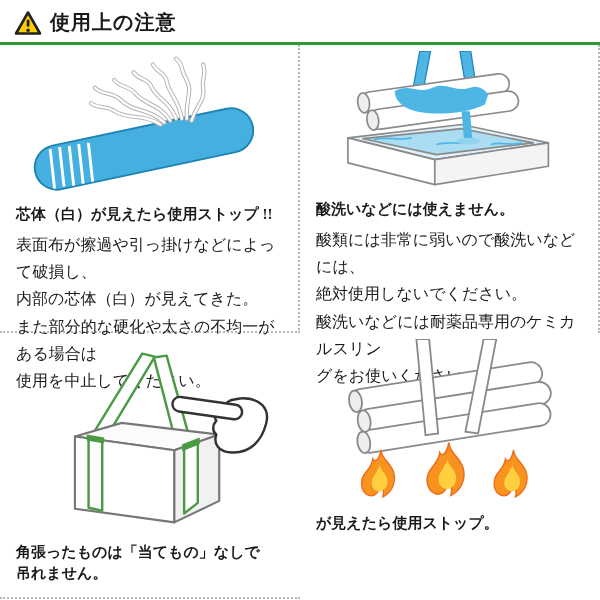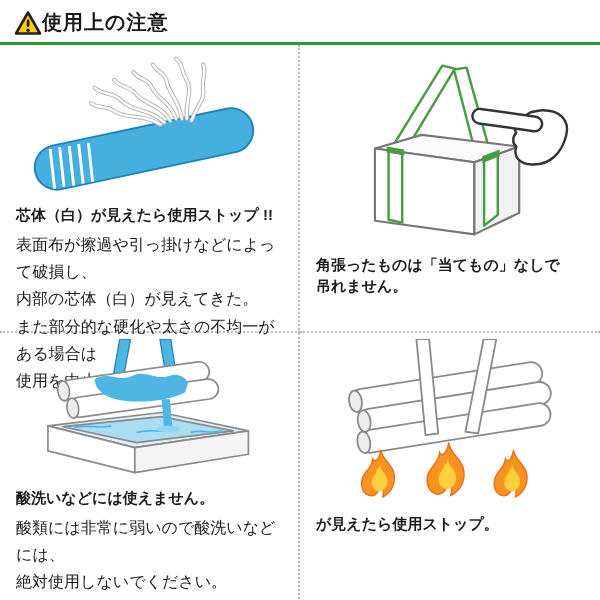--- a/index.html
+++ b/index.html
@@ -1,30 +1,30 @@
 <!DOCTYPE html>
 <html><head>
 <meta charset="utf-8">
 <style>
   html,body{margin:0;padding:0;}
   body{
     width:600px;height:600px;overflow:hidden;background:#fff;
     font-family:"Liberation Sans","DejaVu Sans",sans-serif;color:#1a1a1a;
   }
-  .header{display:flex;align-items:center;gap:0;padding:9px 14px 6px;}
+  .header{display:flex;align-items:center;gap:8px;padding:9px 14px 6px;}
   .title{font-size:20px;font-weight:bold;letter-spacing:1px;}
   .rule{height:3px;background:#2f9a32;}
   .grid{display:grid;grid-template-columns:300px 300px;grid-template-rows:288px 266px;}
   .cell{box-sizing:border-box;padding:8px 16px 4px;}
   .cell-tl{border-right:2px dotted #b8b8b8;border-bottom:2px dotted #b8b8b8;}
   .cell-tr{border-bottom:2px dotted #b8b8b8;}
   .cell-bl{border-right:2px dotted #b8b8b8;}
   .cell-b{padding-top:6px;}
   .illus{display:flex;justify-content:center;align-items:flex-start;}
-  .heading{font-size:15px;font-weight:bold;margin:6px 0;line-height:1.4;white-space:pre-line;}
+  .heading{font-size:15px;font-weight:bold;margin:6px 0;line-height:1.4;white-space:pre-line;font-family:Liberation Serif, serif;}
   .body{font-size:16px;line-height:1.7;margin:0;white-space:pre-line;}
 </style>
 </head>
 <body>
 
 <div class="header">
   <svg width="28" height="26" viewBox="0 0 28 26">
     <path d="M14 2.5 L26 23.5 L2 23.5 Z" fill="#ffcf00" stroke="#222" stroke-width="2.6" stroke-linejoin="round"></path>
     <rect x="12.7" y="9.5" width="2.8" height="7.5" rx="1.4" fill="#222"></rect>
     <circle cx="14.1" cy="20.2" r="1.8" fill="#222"></circle>
@@ -62,50 +62,20 @@
         </g>
       </svg>
     </div>
     <h2 class="heading">芯体（白）が見えたら使用ストップ !!</h2>
     <p class="body">表面布が擦過や引っ掛けなどによって破損し、
 内部の芯体（白）が見えてきた。
 また部分的な硬化や太さの不均一がある場合は
 使用を中止してください。</p>
   </section>
 
-  <section class="cell cell-tr">
-    <div class="illus">
-      <svg width="260" height="195" viewBox="0 0 250 200">
-        <g fill="#fff" stroke="#4b9b45" stroke-width="2.5" stroke-linejoin="round">
-          <polygon points="66,96 80,99 130,16 117,13"></polygon>
-          <polygon points="150,98 164,94 142,15 129,17"></polygon>
-        </g>
-        <g stroke="#777" stroke-width="2.2" stroke-linejoin="round">
-          <polygon points="48,98 96,84 196,96 150,112" fill="#fbfbfb"></polygon>
-          <polygon points="48,98 150,112 150,186 48,172" fill="#fff"></polygon>
-          <polygon points="150,112 196,96 196,164 150,186" fill="#f1f1f1"></polygon>
-        </g>
-        <g fill="#fff" stroke="#4b9b45" stroke-width="2.5" stroke-linejoin="round">
-          <polygon points="62,100 76,102 76,174 62,171"></polygon>
-          <polygon points="160,109 174,103 174,166 160,177"></polygon>
-        </g>
-        <g fill="#4b9b45">
-          <polygon points="60,96 78,99 78,105 60,102"></polygon>
-          <polygon points="158,106 176,99 176,106 158,113"></polygon>
-        </g>
-        <g transform="rotate(8 195 82)" fill="#fff" stroke="#333" stroke-width="2.5" stroke-linejoin="round" stroke-linecap="round">
-          <path d="M214,56 C234,52 246,62 244,78 C242,96 232,110 214,112 C200,114 193,106 195,96 C191,94 189,88 193,82 C189,78 191,70 197,68 C201,60 206,58 214,56 Z"></path>
-          <rect x="146" y="63" width="72" height="15" rx="7.5"></rect>
-        </g>
-      </svg>
-    </div>
-    <h2 class="heading">角張ったものは「当てもの」なしで
-吊れません。</h2>
-  </section>
-
   <section class="cell cell-bl cell-b">
     <div class="illus">
       <svg width="268" height="142" viewBox="0 0 270 170">
         <g fill="#4db6e4" stroke="#1f84b4" stroke-width="1.5">
           <polygon points="100,0 113,0 102,58 90,56"></polygon>
           <polygon points="148,0 161,0 170,58 158,60"></polygon>
         </g>
         <g transform="rotate(-8 120 65)">
           <g fill="#fff" stroke="#8a8a8a" stroke-width="2">
             <rect x="30" y="38" width="180" height="24" rx="12"></rect>
@@ -124,20 +94,50 @@
         <path d="M70,48 C85,38 100,52 115,44 C130,36 145,50 160,44 C170,40 178,46 182,52 L178,64 C160,74 120,78 95,72 C80,68 70,60 70,48 Z" fill="#4db6e4"></path>
         <polygon points="150,72 160,72 163,106 153,106" fill="#4db6e4"></polygon>
         <ellipse cx="158" cy="108" rx="14" ry="4" fill="#8fd4f0"></ellipse>
       </svg>
     </div>
     <h2 class="heading">酸洗いなどには使えません。</h2>
     <p class="body">酸類には非常に弱いので酸洗いなどには、
 絶対使用しないでください。
 酸洗いなどには耐薬品専用のケミカルスリン
 グをお使いください。</p>
+  </section>
+
+  <section class="cell cell-tr">
+    <div class="illus">
+      <svg width="260" height="195" viewBox="0 0 250 200">
+        <g fill="#fff" stroke="#4b9b45" stroke-width="2.5" stroke-linejoin="round">
+          <polygon points="66,96 80,99 130,16 117,13"></polygon>
+          <polygon points="150,98 164,94 142,15 129,17"></polygon>
+        </g>
+        <g stroke="#777" stroke-width="2.2" stroke-linejoin="round">
+          <polygon points="48,98 96,84 196,96 150,112" fill="#fbfbfb"></polygon>
+          <polygon points="48,98 150,112 150,186 48,172" fill="#fff"></polygon>
+          <polygon points="150,112 196,96 196,164 150,186" fill="#f1f1f1"></polygon>
+        </g>
+        <g fill="#fff" stroke="#4b9b45" stroke-width="2.5" stroke-linejoin="round">
+          <polygon points="62,100 76,102 76,174 62,171"></polygon>
+          <polygon points="160,109 174,103 174,166 160,177"></polygon>
+        </g>
+        <g fill="#4b9b45">
+          <polygon points="60,96 78,99 78,105 60,102"></polygon>
+          <polygon points="158,106 176,99 176,106 158,113"></polygon>
+        </g>
+        <g transform="rotate(8 195 82)" fill="#fff" stroke="#333" stroke-width="2.5" stroke-linejoin="round" stroke-linecap="round">
+          <path d="M214,56 C234,52 246,62 244,78 C242,96 232,110 214,112 C200,114 193,106 195,96 C191,94 189,88 193,82 C189,78 191,70 197,68 C201,60 206,58 214,56 Z"></path>
+          <rect x="146" y="63" width="72" height="15" rx="7.5"></rect>
+        </g>
+      </svg>
+    </div>
+    <h2 class="heading">角張ったものは「当てもの」なしで
+吊れません。</h2>
   </section>
 
   <section class="cell cell-b">
     <div class="illus">
       <svg width="250" height="168" viewBox="0 0 250 185">
         <g transform="rotate(-9 125 80)">
           <g fill="#fff" stroke="#8a8a8a" stroke-width="2">
             <rect x="18" y="40" width="214" height="25" rx="12.5"></rect>
             <rect x="24" y="63" width="214" height="25" rx="12.5"></rect>
             <rect x="20" y="86" width="214" height="25" rx="12.5"></rect>

